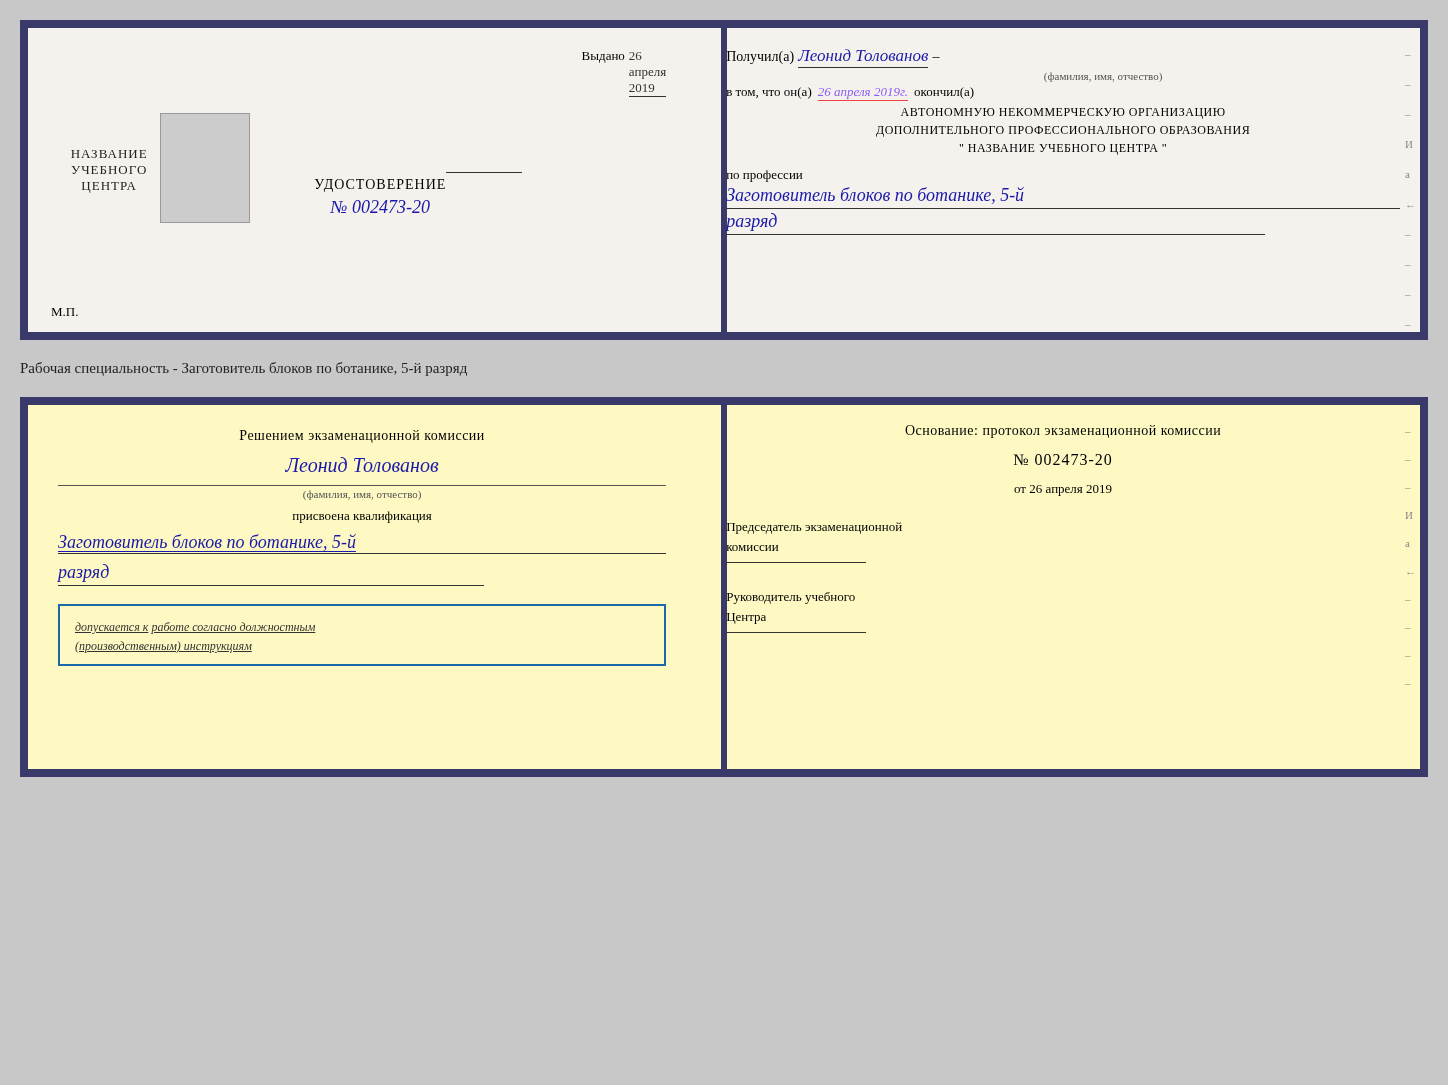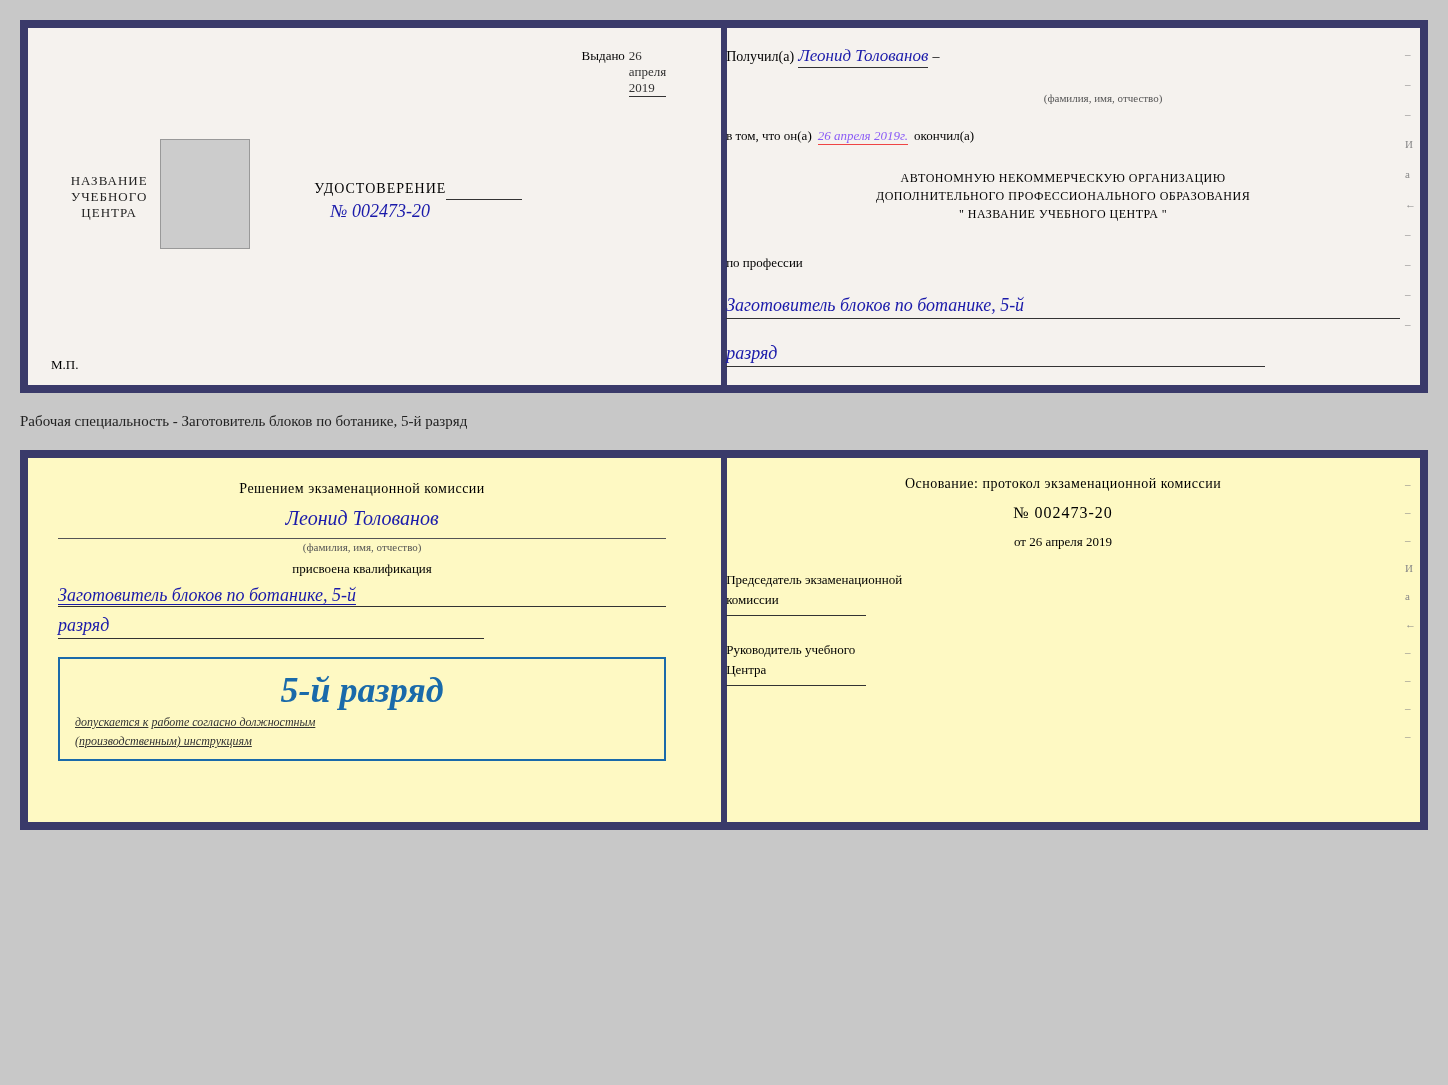--- a/index.html
+++ b/index.html
@@ -111,21 +111,21 @@
       left: 23px;
       font-size: 13px;
     }
 
     
     .right-panel-top {
       width: 52%;
       padding: 18px 20px 18px 30px;
       display: flex;
       flex-direction: column;
-      gap: 24px;
+      gap: 2px;
       position: relative;
     }
 
     .received-row {
       display: flex;
       align-items: baseline;
       flex-wrap: wrap;
       font-size: 14px;
       gap: 4px;
     }
@@ -378,21 +378,21 @@
 </head>
 <body>
 
 <div class="certificate-container">
 
   <div class="doc-top">
 
     <div class="left-panel-top">
       <div class="header-title">НАЗВАНИЕ УЧЕБНОГО ЦЕНТРА</div>
 
-      <div style="display:flex; align-items:center; width:100%; gap:10px; margin-bottom:10px;">
+      <div style="display:flex; align-items:flex-end; width:100%; gap:10px; margin-bottom:10px;">
         <div class="photo-placeholder"></div>
         <div style="display:flex; flex-direction:column; align-items:center; margin-top:20px;">
           <div class="cert-title">УДОСТОВЕРЕНИЕ</div>
           <div class="cert-number">№ 002473-20</div>
         </div>
       </div>
 
       <div class="signature-line-left"></div>
 
       <div class="issued-date-row">
@@ -451,21 +451,20 @@
         <span>Решением экзаменационной комиссии</span>
       </div>
       <div class="decision-name">Леонид Толованов</div>
       <div class="fio-hint-center">(фамилия, имя, отчество)</div>
 
       <div class="qualification-label">присвоена квалификация</div>
       <div class="qualification-value">Заготовитель блоков по ботанике, 5-й</div>
       <div class="razryad-bottom">разряд</div>
 
       <div class="stamp-box">
-        <div class="stamp-grade">5-й разряд</div>
         <div class="stamp-allowed">
           <span>допускается к</span>
           <span style="font-style:italic; text-decoration:underline;">работе согласно должностным</span>
         </div>
         <div class="stamp-allowed">
           <span style="font-style:italic;">(производственным) инструкциям</span>
         </div>
       </div>
     </div>
 

